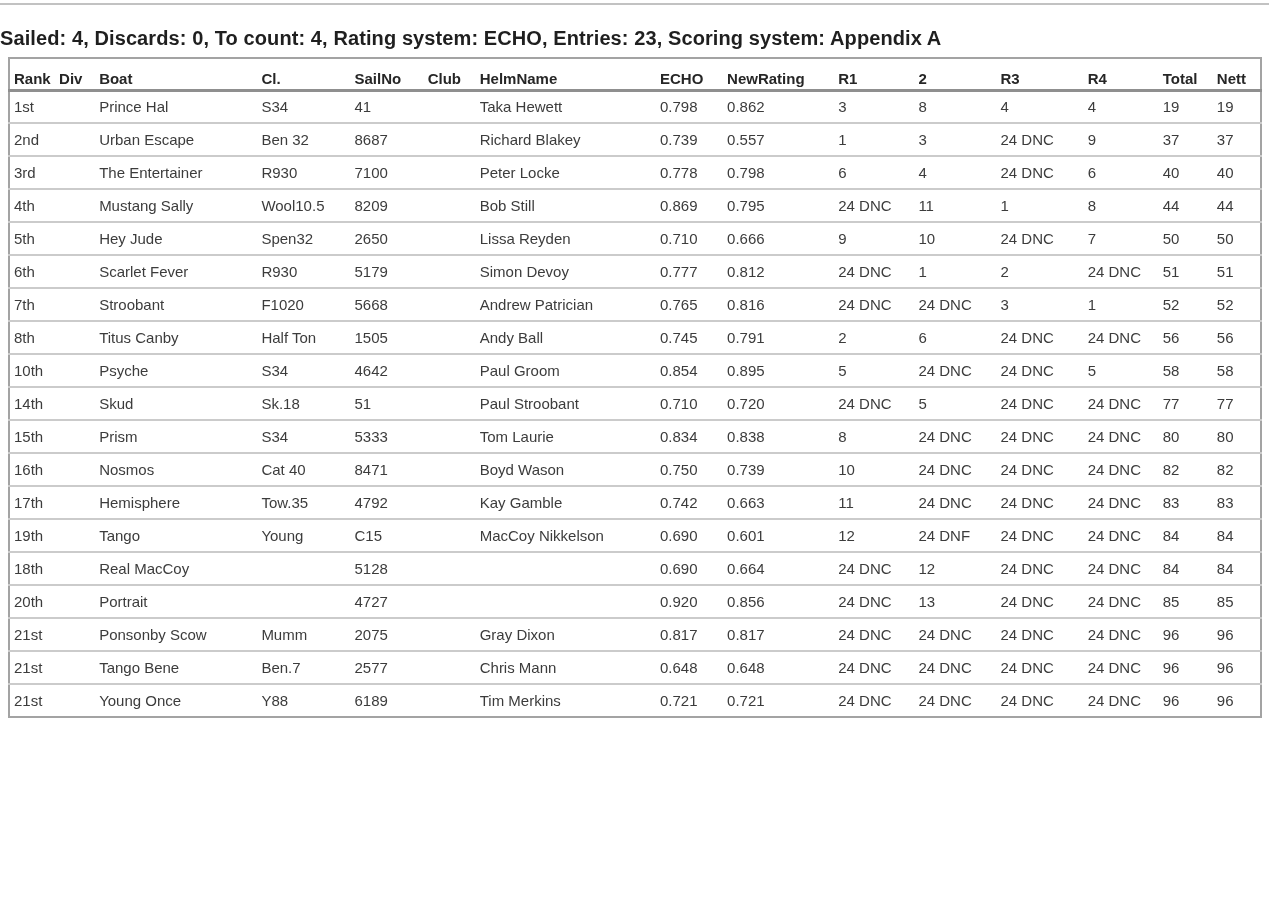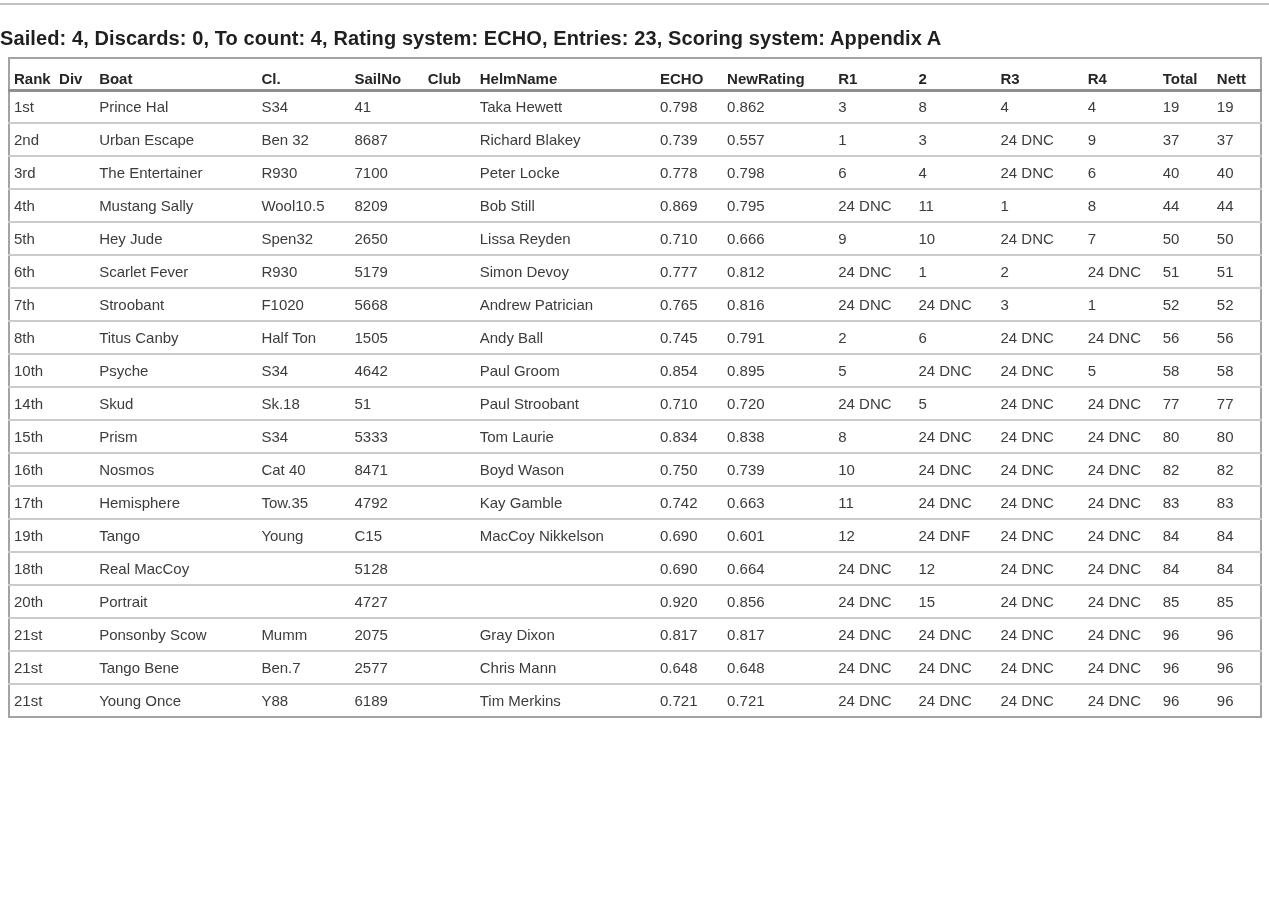--- a/index.html
+++ b/index.html
@@ -344,21 +344,21 @@
           <td>20th</td>
           <td></td>
           <td>Portrait</td>
           <td></td>
           <td>4727</td>
           <td></td>
           <td></td>
           <td>0.920</td>
           <td>0.856</td>
           <td>24 DNC</td>
-          <td>15</td>
+          <td>13</td>
           <td>24 DNC</td>
           <td>24 DNC</td>
           <td>85</td>
           <td>85</td>
         </tr>
         <tr>
           <td>21st</td>
           <td></td>
           <td>Ponsonby Scow</td>
           <td>Mumm</td>

